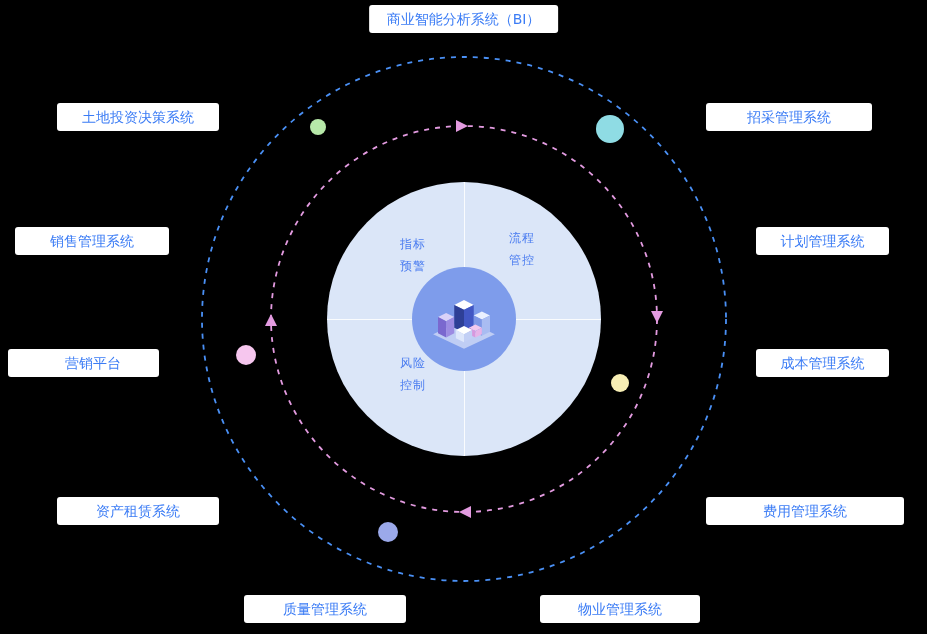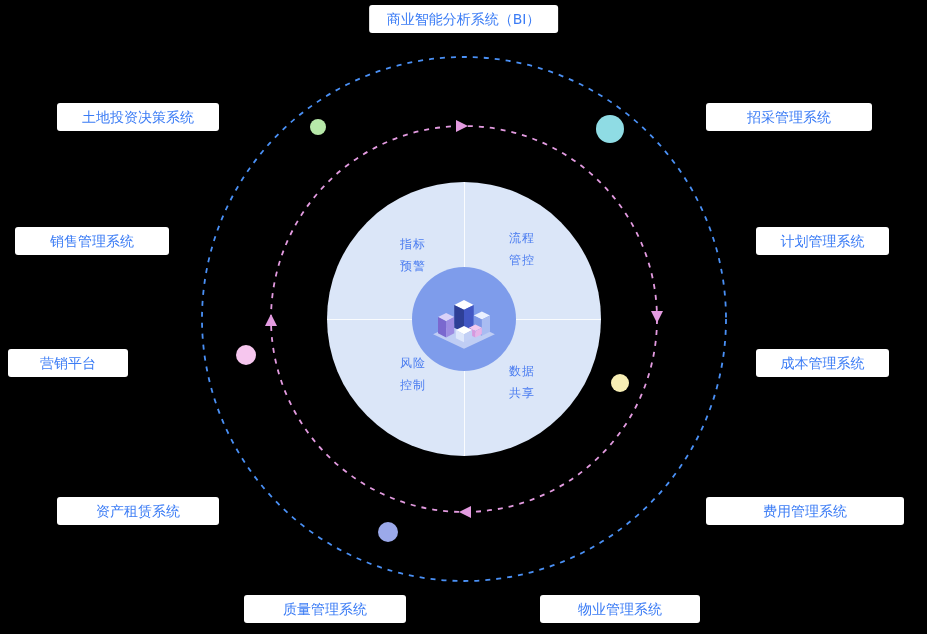--- a/index.html
+++ b/index.html
@@ -29,21 +29,21 @@
   .q-br{left:478px;top:360px;}
   .node{
     position:absolute;height:28px;line-height:28px;background:#ffffff;border-radius:3px;
     color:#3b7cf5;font-size:14px;text-align:center;white-space:nowrap;
   }
   .n-title{left:50%;top:5px;transform:translateX(-50%);padding:0 18px;}
   .n0{left:57px;top:103px;width:162px;}
   .n1{left:706px;top:103px;width:166px;}
   .n2{left:8px;top:227px;width:154px;margin-left:7px;}
   .n3{left:756px;top:227px;width:133px;}
-  .n4{left:8px;top:349px;width:120px;}
+  .n4{left:8px;top:349px;width:132px;padding-left:19px;}
   .n5{left:756px;top:349px;width:133px;}
   .n6{left:57px;top:497px;width:162px;}
   .n7{left:706px;top:497px;width:198px;}
   .n8{left:228px;top:595px;width:162px;margin-left:16px;}
   .n9{left:540px;top:595px;width:160px;}
 </style>
 </head>
 <body>
 
 <div class="stage">
@@ -71,24 +71,20 @@
     <span>指标</span>
     <span>预警</span>
   </div>
   <div class="quad q-tr">
     <span>流程</span>
     <span>管控</span>
   </div>
   <div class="quad q-bl">
     <span>风险</span>
     <span>控制</span>
-  </div>
-  <div class="quad q-br">
-    <span>数据</span>
-    <span>共享</span>
   </div>
 
   <div class="hub">
     <svg width="78" height="65" viewBox="0 0 96 80">
       <polygon points="48,40 86,58 48,76 10,58" fill="#c3d0f4" opacity="0.95"></polygon>
 
       <polygon points="26,32 36,37 26,42 16,37" fill="#d9d2f8"></polygon>
       <polygon points="16,37 26,42 26,62 16,57" fill="#7a68cf"></polygon>
       <polygon points="26,42 36,37 36,57 26,62" fill="#9c8be2"></polygon>
 

